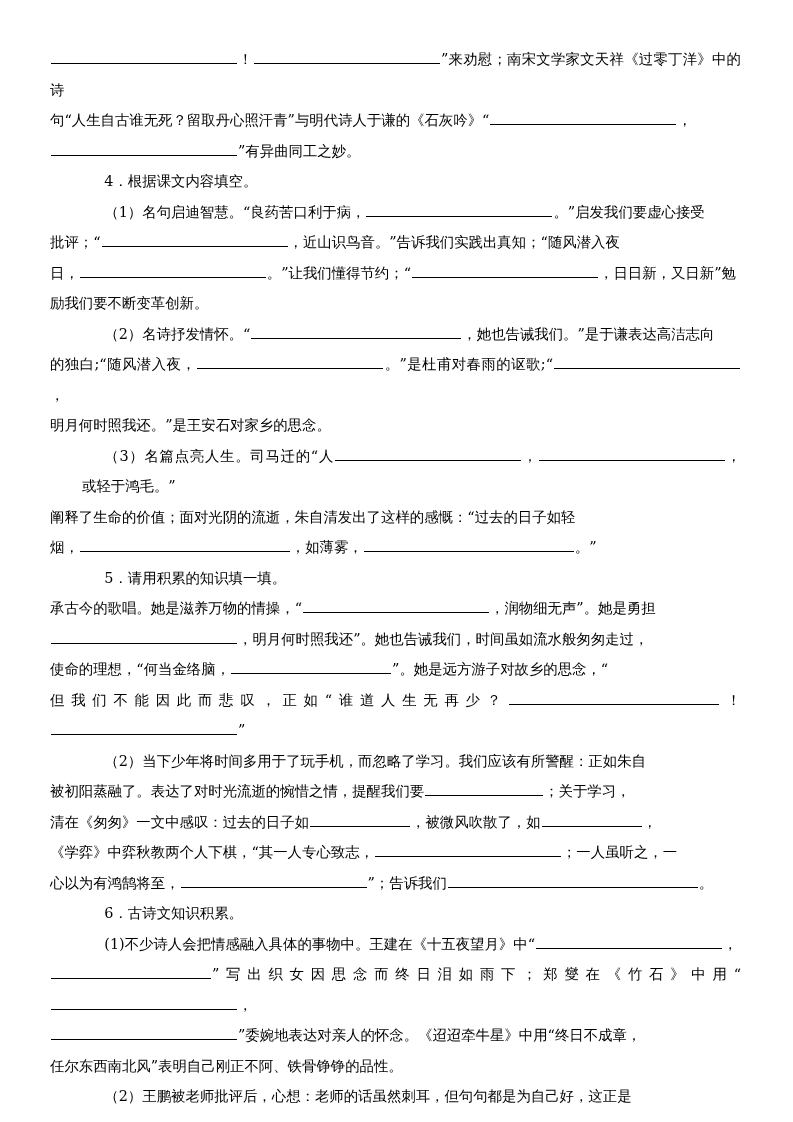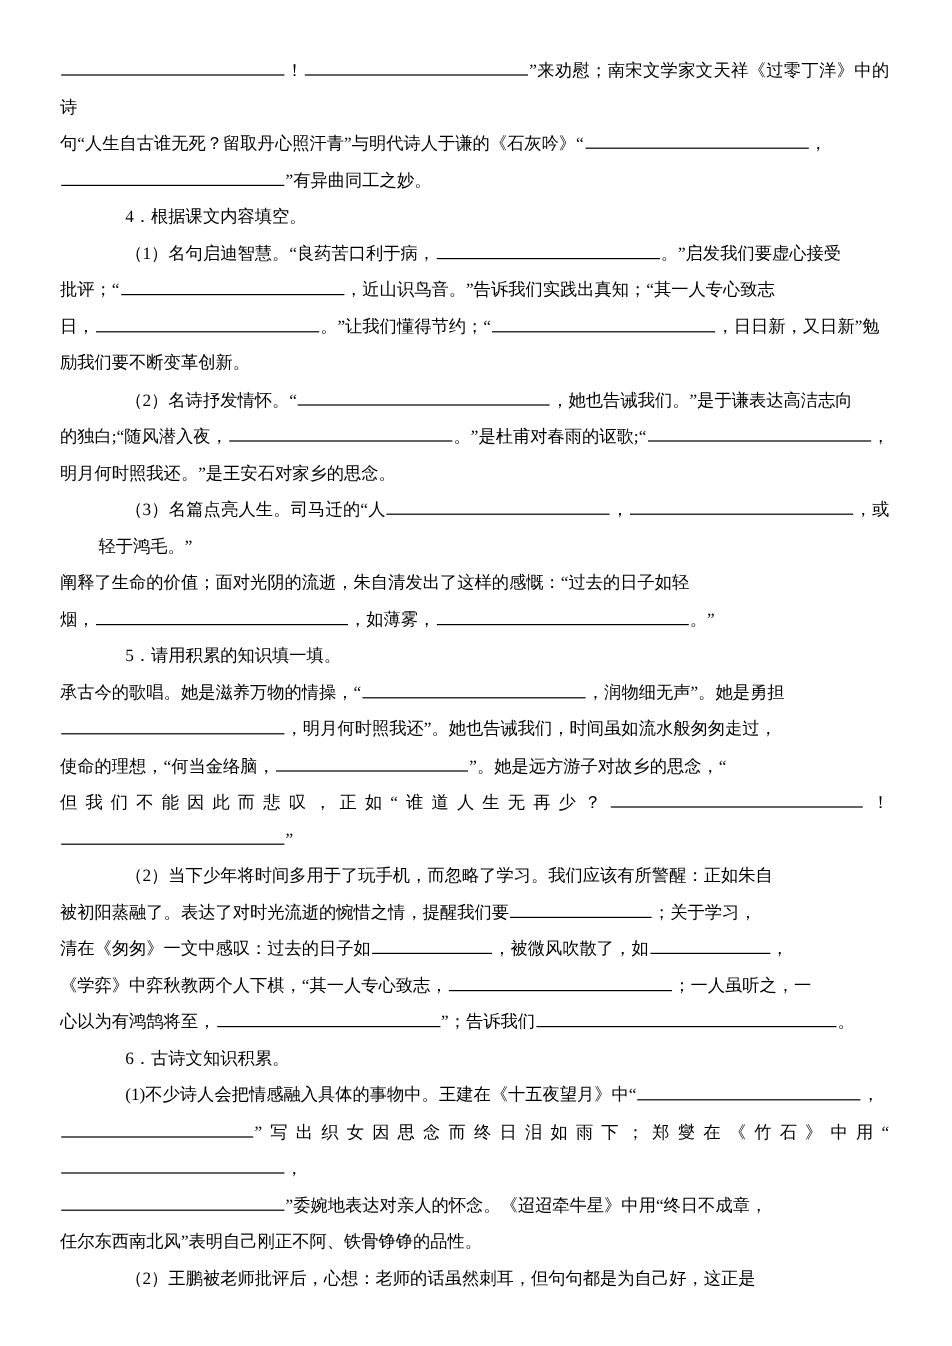--- a/index.html
+++ b/index.html
@@ -13,21 +13,20 @@
     font-family: "DejaVu Serif", "Liberation Serif", serif;
     color: #000000;
   }
   .page {
     position: relative;
     width: 793px;
     height: 1122px;
     box-sizing: border-box;
     padding: 44px 52px 40px 50px;
     overflow: hidden;
-    font-family: Liberation Serif, serif;
   }
   .doc {
     font-size: 14.4px;
     line-height: 30.5px;
     text-align: justify;
     text-justify: inter-ideograph;
   }
   p {
     margin: 0;
   }
@@ -50,21 +49,21 @@
 </head>
 <body>
 
 <div class="page">
   <div class="doc" id="doc-body">
       <p class="ind0"><span class="blank b-3xl"></span><span>！</span><span class="blank b-3xl"></span><span>”来劝慰；南宋文学家文天祥《过零丁洋》中的诗</span></p>
       <p class="ind0"><span>句“人生自古谁无死？留取丹心照汗青”与明代诗人于谦的《石灰吟》“</span><span class="blank b-3xl"></span><span>，</span></p>
       <p class="ind0"><span class="blank b-3xl"></span><span>”有异曲同工之妙。</span></p>
       <p class="ind1"><span>4．根据课文内容填空。</span></p>
       <p class="ind1"><span>（1）名句启迪智慧。“良药苦口利于病，</span><span class="blank b-3xl"></span><span>。”启发我们要虚心接受</span></p>
-      <p class="ind0"><span>批评；“</span><span class="blank b-3xl"></span><span>，近山识鸟音。”告诉我们实践出真知；“其一人专心致志</span></p>
+      <p class="ind0"><span>批评；“</span><span class="blank b-3xl"></span><span>，近山识鸟音。”告诉我们实践出真知；“随风潜入夜</span></p>
       <p class="ind0"><span>日，</span><span class="blank b-3xl"></span><span>。”让我们懂得节约；“</span><span class="blank b-3xl"></span><span>，日日新，又日新”勉</span></p>
       <p class="ind0"><span>励我们要不断变革创新。</span></p>
       <p class="ind1"><span>（2）名诗抒发情怀。“</span><span class="blank b-4xl"></span><span>，她也告诫我们。”是于谦表达高洁志向</span></p>
       <p class="ind0"><span>的独白;“随风潜入夜，</span><span class="blank b-3xl"></span><span>。”是杜甫对春雨的讴歌;“</span><span class="blank b-3xl"></span><span>，</span></p>
       <p class="ind0"><span>明月何时照我还。”是王安石对家乡的思念。</span></p>
       <p class="ind1"><span>（3）名篇点亮人生。司马迁的“人</span><span class="blank b-3xl"></span><span>，</span><span class="blank b-3xl"></span><span>，或轻于鸿毛。”</span></p>
       <p class="ind0"><span>阐释了生命的价值；面对光阴的流逝，朱自清发出了这样的感慨：“过去的日子如轻</span></p>
       <p class="ind0"><span>烟，</span><span class="blank b-4xl"></span><span>，如薄雾，</span><span class="blank b-4xl"></span><span>。”</span></p>
       <p class="ind1"><span>5．请用积累的知识填一填。</span></p>
       <p class="ind0"><span>承古今的歌唱。她是滋养万物的情操，“</span><span class="blank b-3xl"></span><span>，润物细无声”。她是勇担</span></p>

